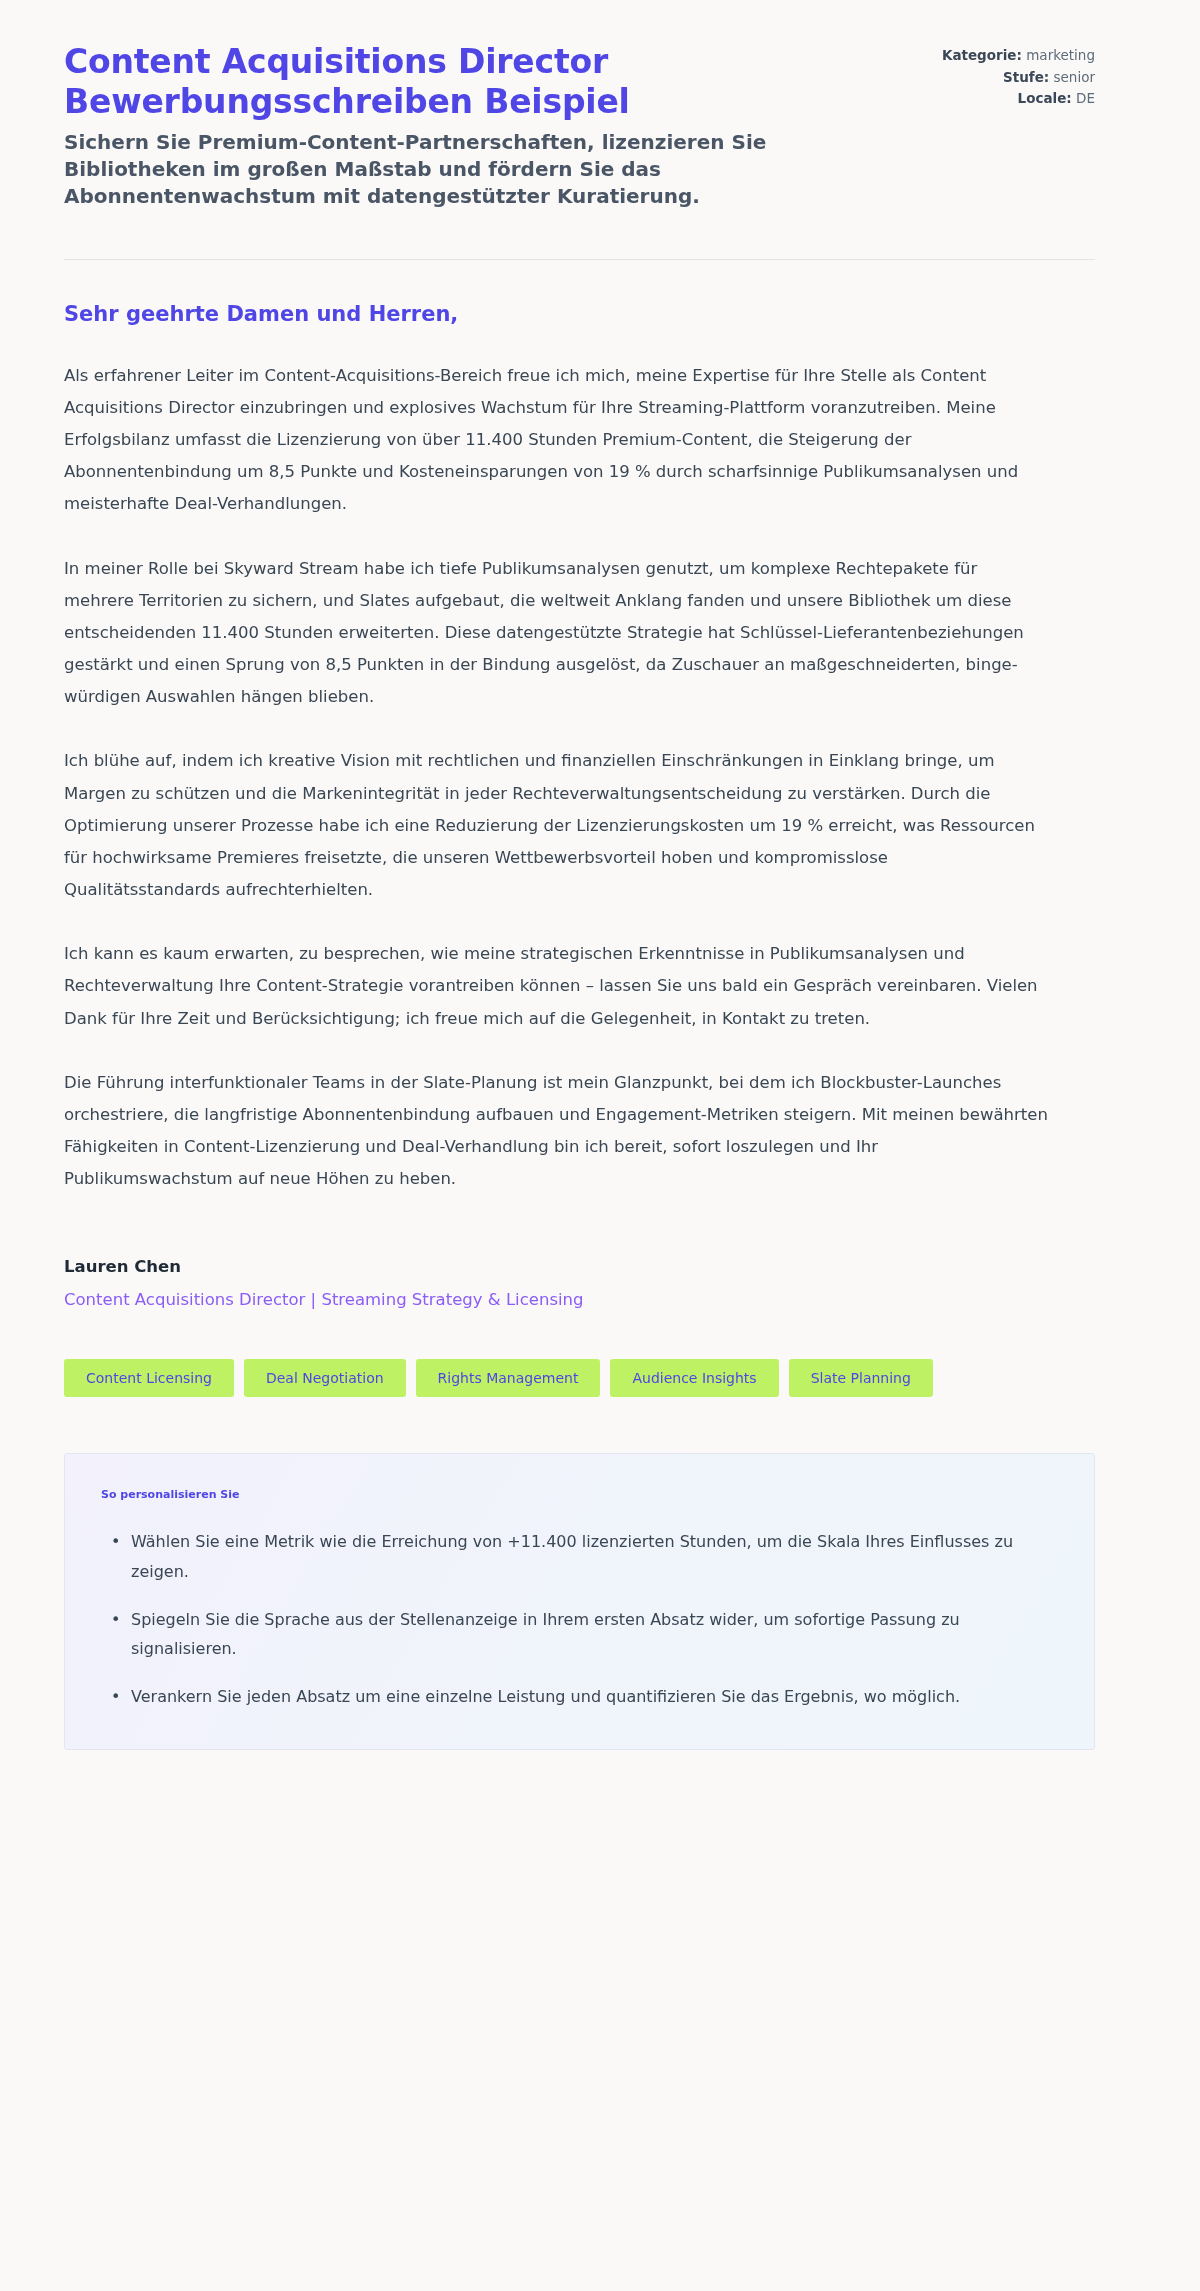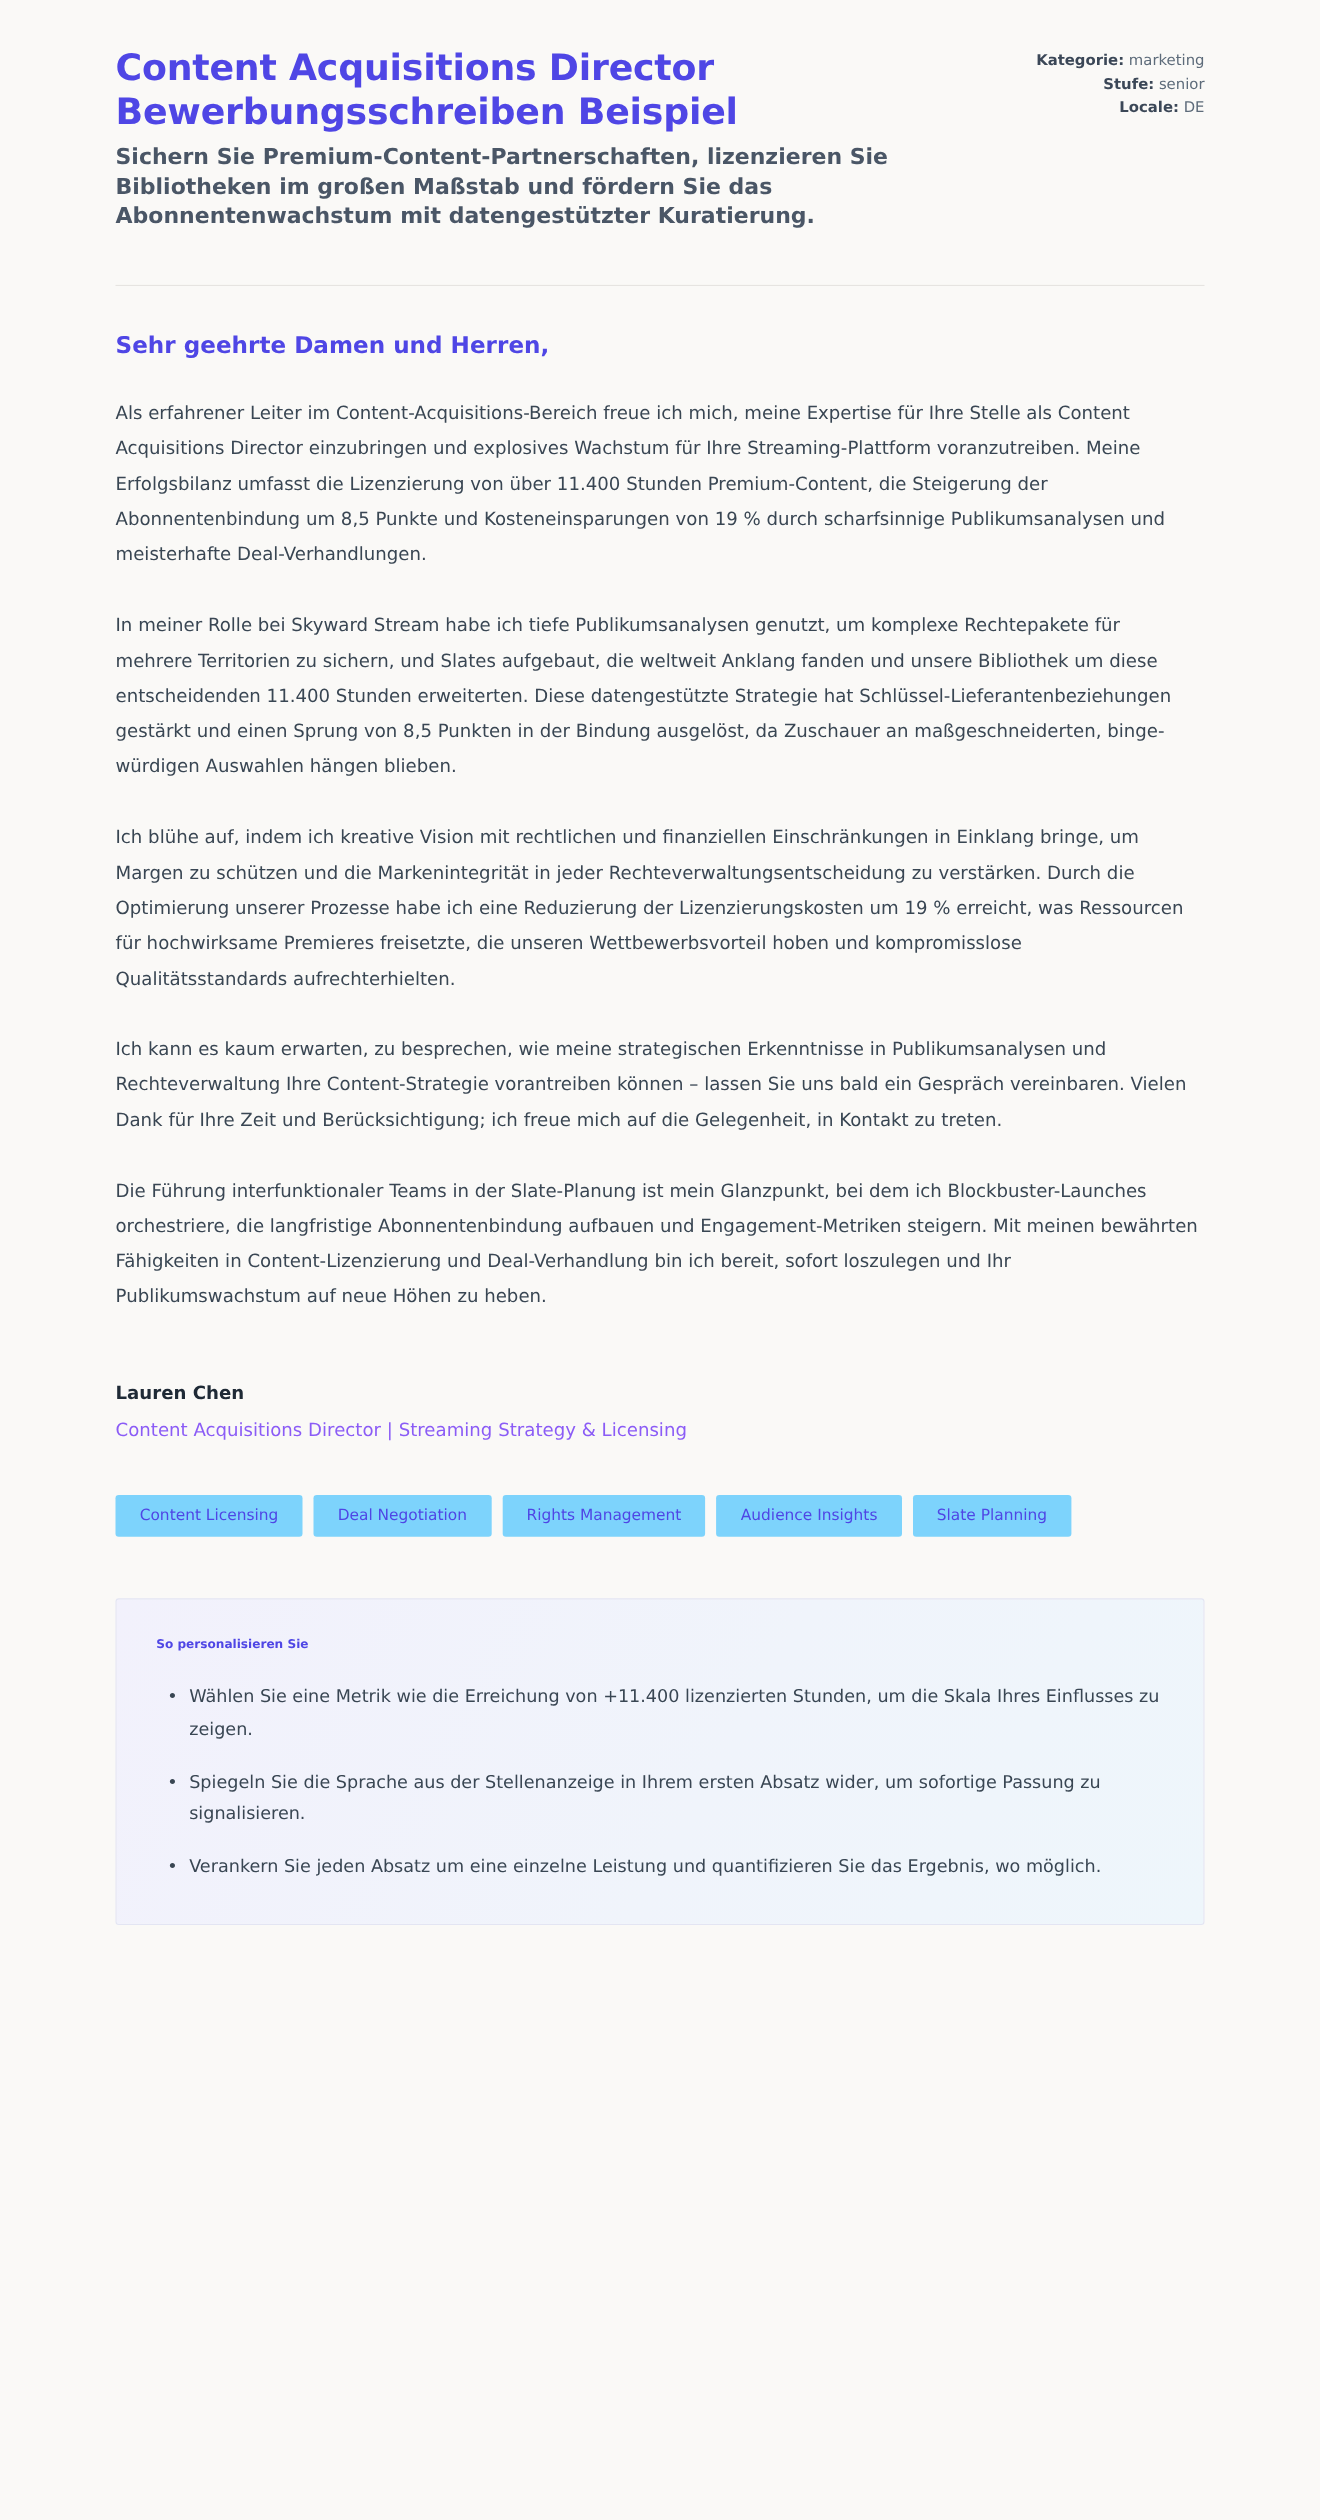--- a/index.html
+++ b/index.html
@@ -11,21 +11,21 @@
   }
   body {
     width: 1200px;
     min-height: 2291px;
     font-family: "DejaVu Sans", "Liberation Sans", sans-serif;
     color: #2e3a46;
     -webkit-font-smoothing: antialiased;
   }
   .page {
     width: 1200px;
-    padding: 42px 105px 0 105px;
+    padding: 42px 105px 0 64px;
   }
 
   
   .header {
     display: flex;
     align-items: flex-start;
     justify-content: space-between;
     gap: 40px;
   }
   .header-left { flex: 1 1 auto; max-width: 760px; }
@@ -94,21 +94,21 @@
   }
 
   
   .tags {
     display: flex;
     flex-wrap: wrap;
     gap: 10px;
     margin-top: 50px;
   }
   .tag {
-    background: #7dd3fc;
+    background: #bef264;
     color: #4f46e5;
     font-size: 14px;
     padding: 11px 22px;
     border-radius: 3px;
     white-space: nowrap;
   }
 
   
   .callout {
     margin-top: 56px;

